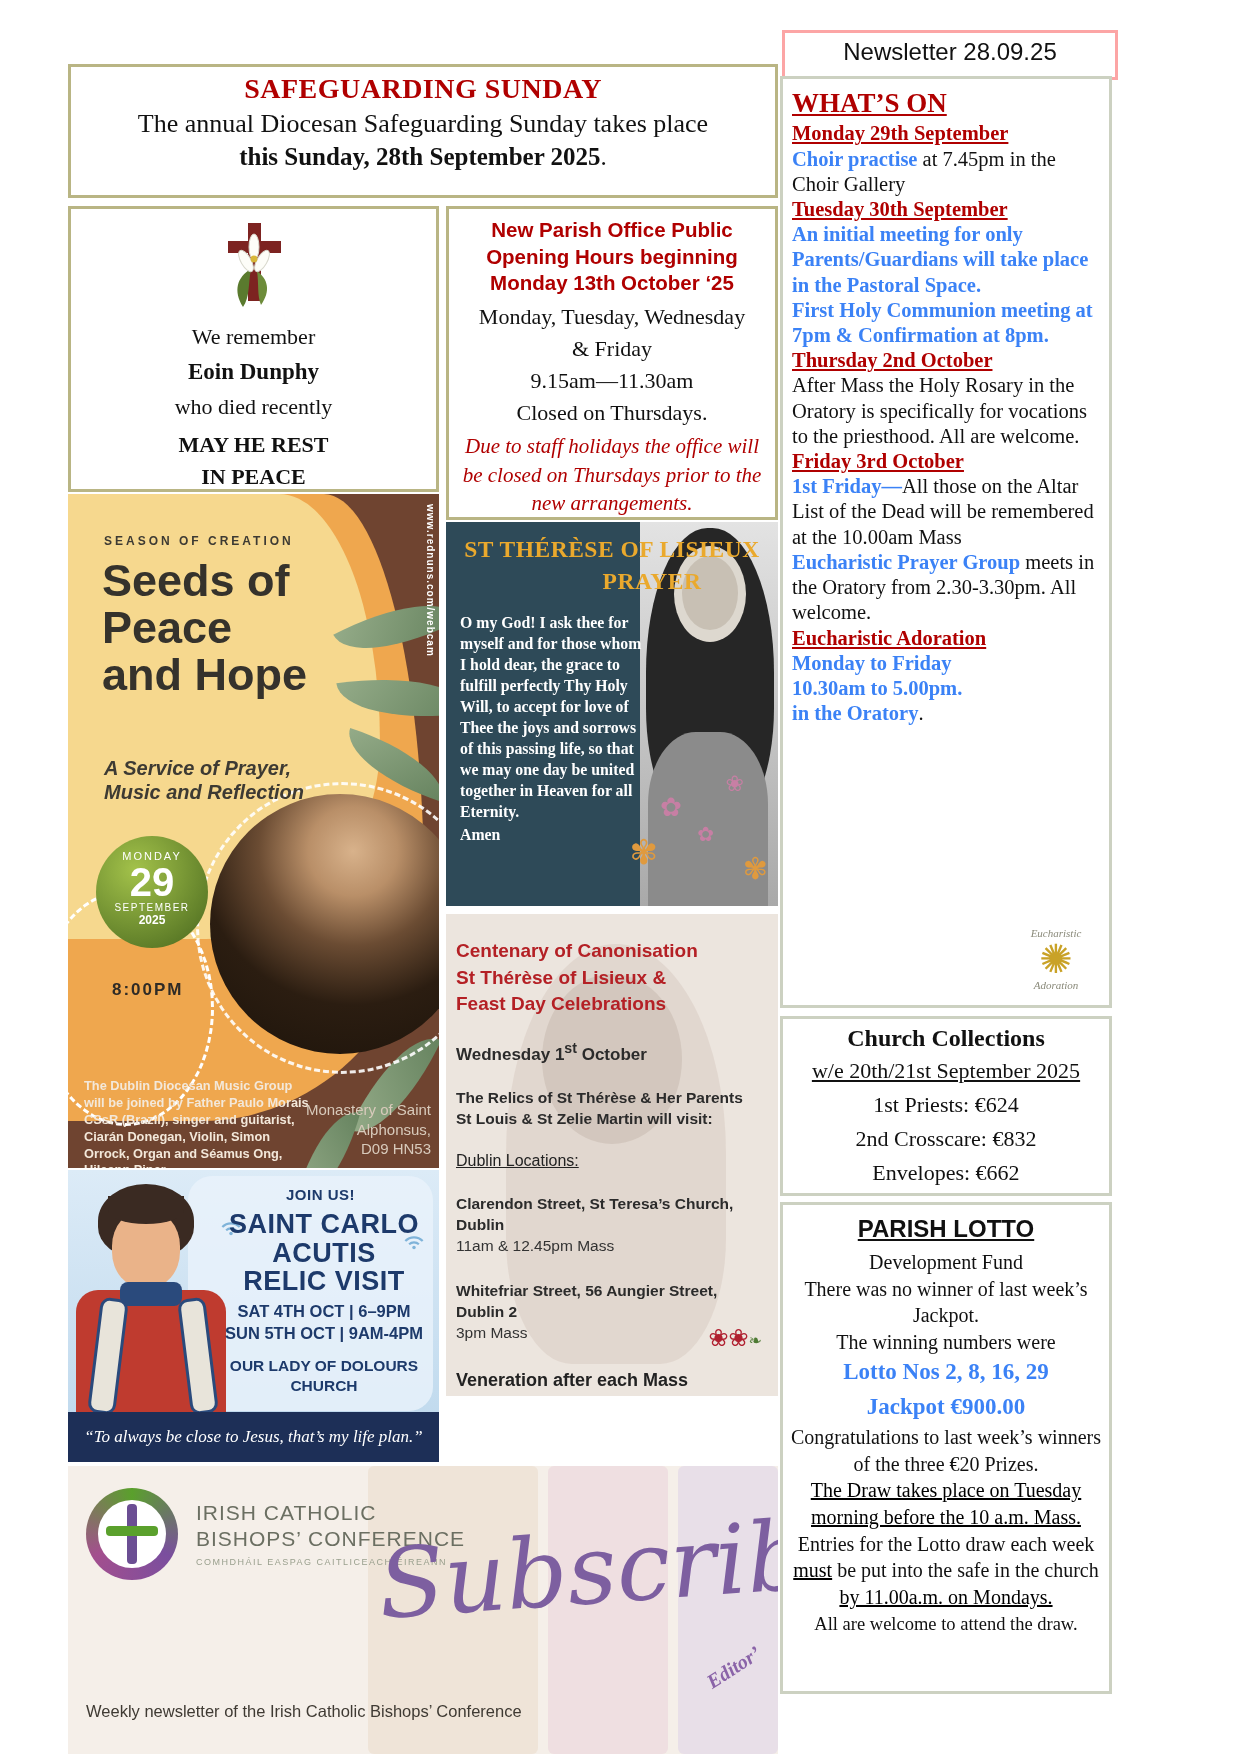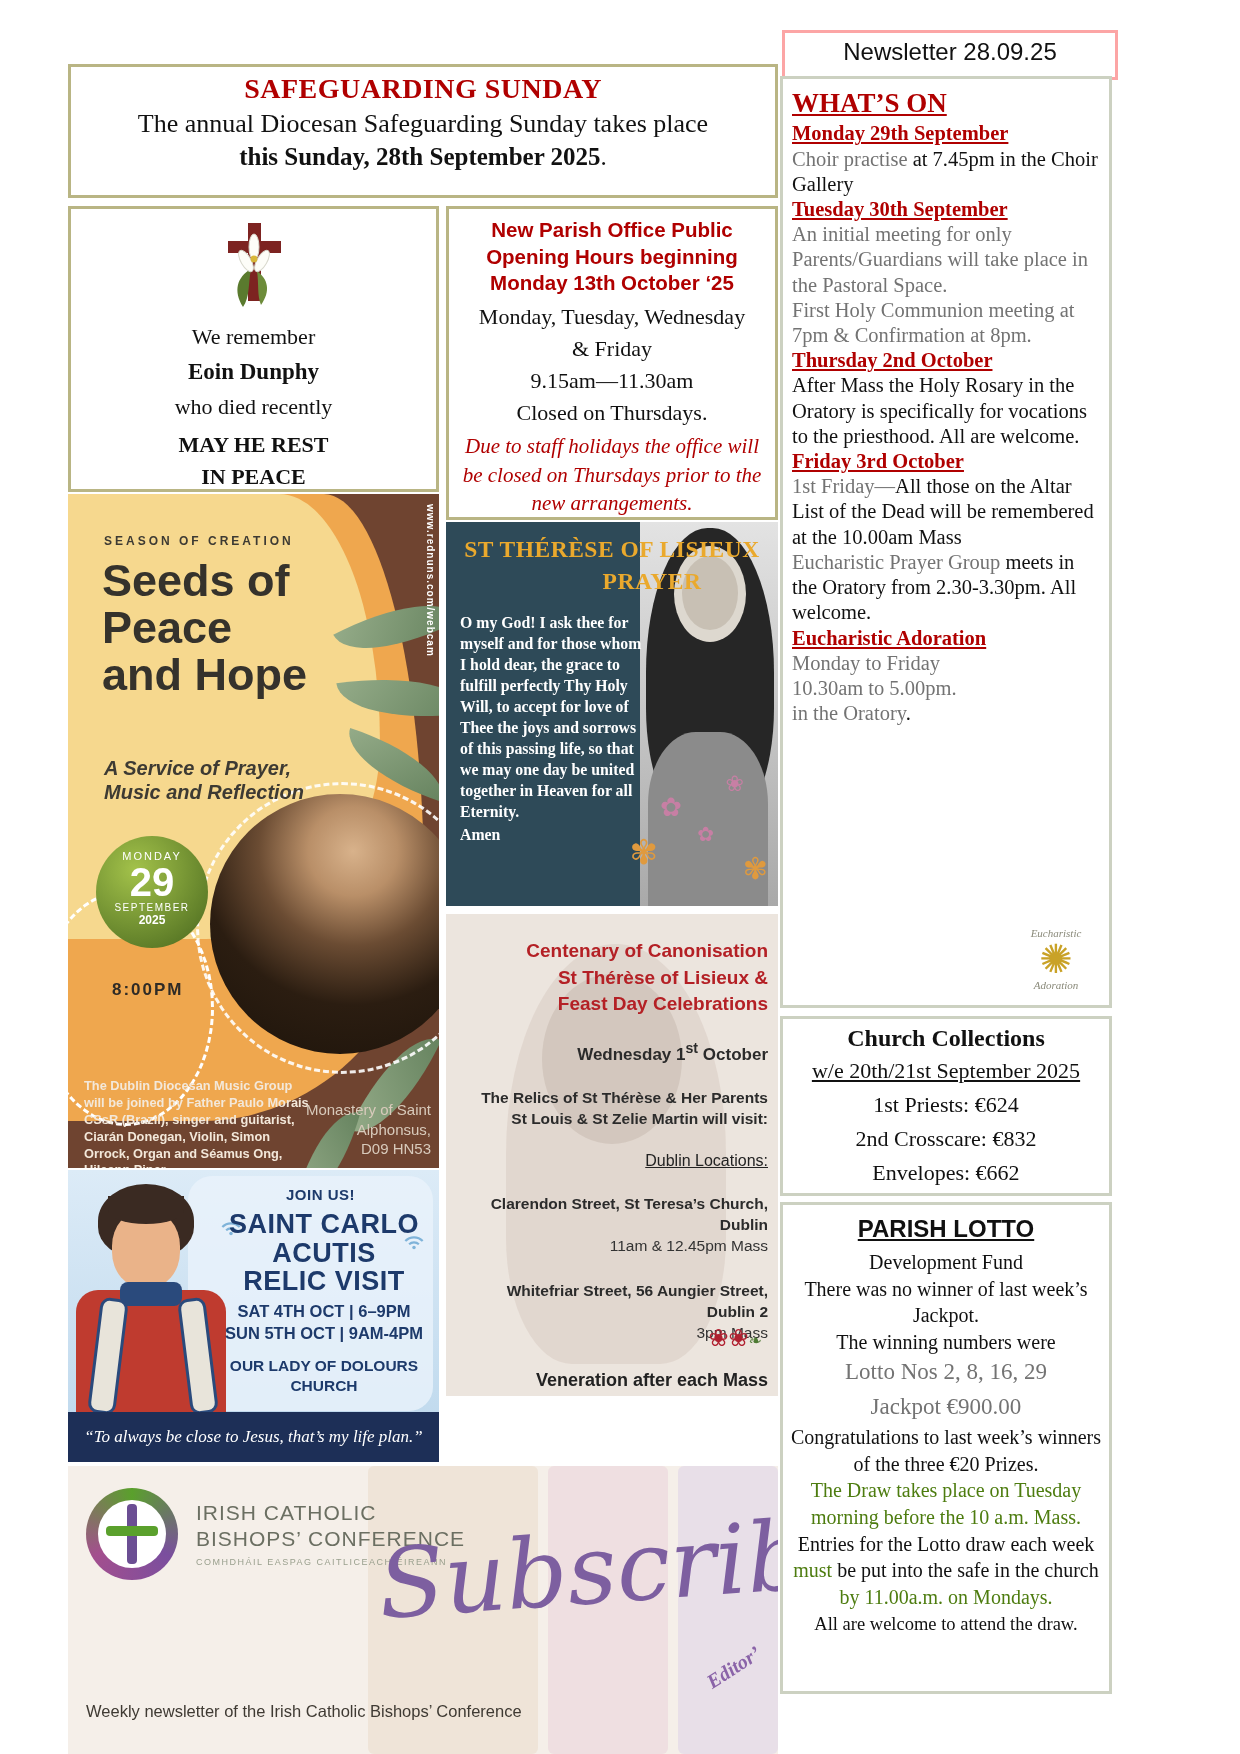--- a/index.html
+++ b/index.html
@@ -33,22 +33,22 @@
              font-size:20.5px;line-height:1.3;}
   #office .b{font-size:22px;line-height:1.45;margin-top:4px;}
   #office .n{color:#b00000;font-style:italic;font-size:21px;line-height:1.35;margin-top:4px;}
 
   
   #whatson{left:780px;top:76px;width:332px;height:932px;padding:6px 9px;}
   #whatson .rich-line{font-size:20.5px;line-height:1.23;}
   #whatson .wo-title{font-size:27px;line-height:1.35;}
   #whatson .wo-narrow{width:66%;}
   .seg-k{color:#111;}
-  .seg-ku{color:#4d7c0f;}
-  .seg-rb{color:#737373;font-weight:normal;}
+  .seg-ku{color:#000000;text-decoration:underline;}
+  .seg-rb{color:#3b82f6;font-weight:bold;}
   .seg-rbu{color:#b00000;font-weight:bold;text-decoration:underline;}
   .seg-sans-bu{font-family:"Liberation Sans",sans-serif;font-weight:bold;text-decoration:underline;font-size:24px;}
   #monstrance{position:absolute;right:10px;bottom:14px;width:86px;text-align:center;
               font-family:"Liberation Serif",serif;color:#8a8a7a;}
   #monstrance .lbl{font-size:11px;font-style:italic;}
   #monstrance .sun{font-size:40px;line-height:40px;color:#c9a227;font-family:"DejaVu Sans",sans-serif;}
 
   
   #collections{left:780px;top:1016px;width:332px;height:180px;text-align:center;padding-top:6px;}
   #collections .t{font-size:24px;font-weight:bold;}
@@ -112,21 +112,21 @@
   #prayer .fl{position:absolute;font-family:"DejaVu Sans",sans-serif;}
   #prayer .t{position:absolute;left:0;top:14px;width:100%;text-align:center;color:#eaa92d;
              font-weight:bold;font-size:23.5px;letter-spacing:.5px;}
   #prayer .t2{top:46px;padding-left:40px;}
   #prayer .body{position:absolute;left:14px;top:90px;width:186px;color:#fff;font-weight:bold;
                 font-size:15.8px;line-height:1.33;}
   #prayer .amen{margin-top:2px;}
 
   
   #centenary{left:446px;top:914px;width:332px;height:482px;background:#ece5de;overflow:hidden;
-             font-family:"Liberation Sans",sans-serif;text-align:right;}
+             font-family:"Liberation Sans",sans-serif;text-align:left;}
   #centenary .ghost1{position:absolute;left:60px;top:30px;width:220px;height:420px;background:#ddd2ca;
                      border-radius:50% 50% 30% 30%;opacity:.75;}
   #centenary .ghost2{position:absolute;left:96px;top:60px;width:140px;height:170px;background:#cabcb2;
                      border-radius:50%;opacity:.6;}
   #centenary .inner{position:relative;z-index:2;padding:24px 10px 0 10px;}
   #centenary .rt{color:#b42025;font-weight:bold;font-size:19px;line-height:1.4;}
   #centenary .date{margin-top:22px;font-weight:bold;font-size:17px;color:#2b2b2b;}
   #centenary .relics{margin-top:24px;font-weight:bold;font-size:15.5px;color:#2b2b2b;line-height:1.35;}
   #centenary .dl{margin-top:22px;font-size:16px;color:#222;text-decoration:underline;}
   #centenary .locb{margin-top:24px;font-weight:bold;font-size:15.5px;color:#2b2b2b;line-height:1.35;}

